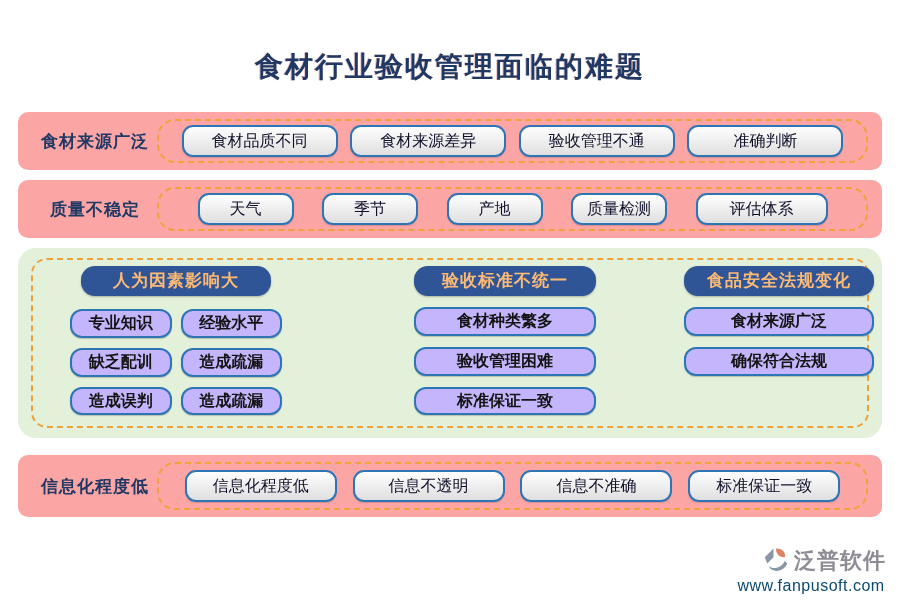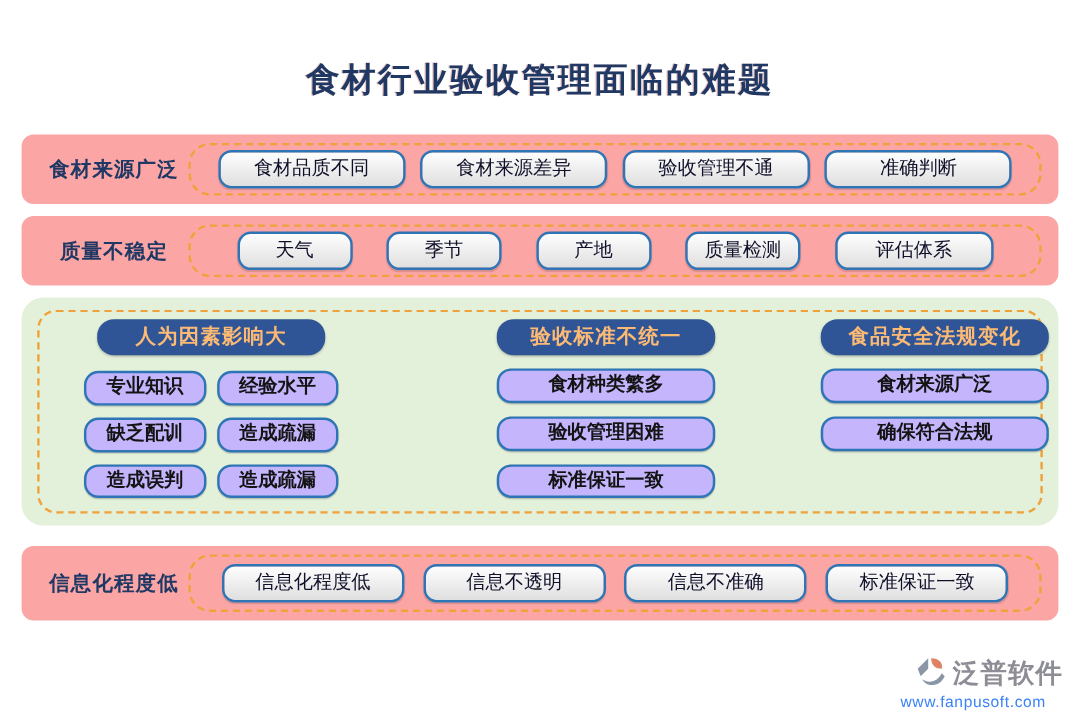--- a/index.html
+++ b/index.html
@@ -74,21 +74,21 @@
     color:#141414;font-weight:bold;font-size:16px;text-align:center;
     padding:2px 0;line-height:1.3;box-shadow:0 1px 1px rgba(0,0,0,.2);
   }
   .stack .ybtn{margin-top:11px;}
 
   
   .logo{position:absolute;right:14px;top:546px;width:150px;}
   .logo-row{display:flex;align-items:center;justify-content:flex-end;gap:3px;}
   .logo-name{font-size:22px;font-weight:bold;color:#8d8d95;letter-spacing:1px;}
   .logo-url{
-    text-align:center;font-size:13px;color:#3b82f6;margin-top:1px;
+    text-align:center;font-size:16px;color:#0c4a6e;margin-top:1px;
     font-family:"Liberation Sans","DejaVu Sans",sans-serif;letter-spacing:.5px;
   }
 </style>
 </head>
 <body>
 
 <div class="stage">
 
   <div class="title">食材行业验收管理面临的难题</div>
 

